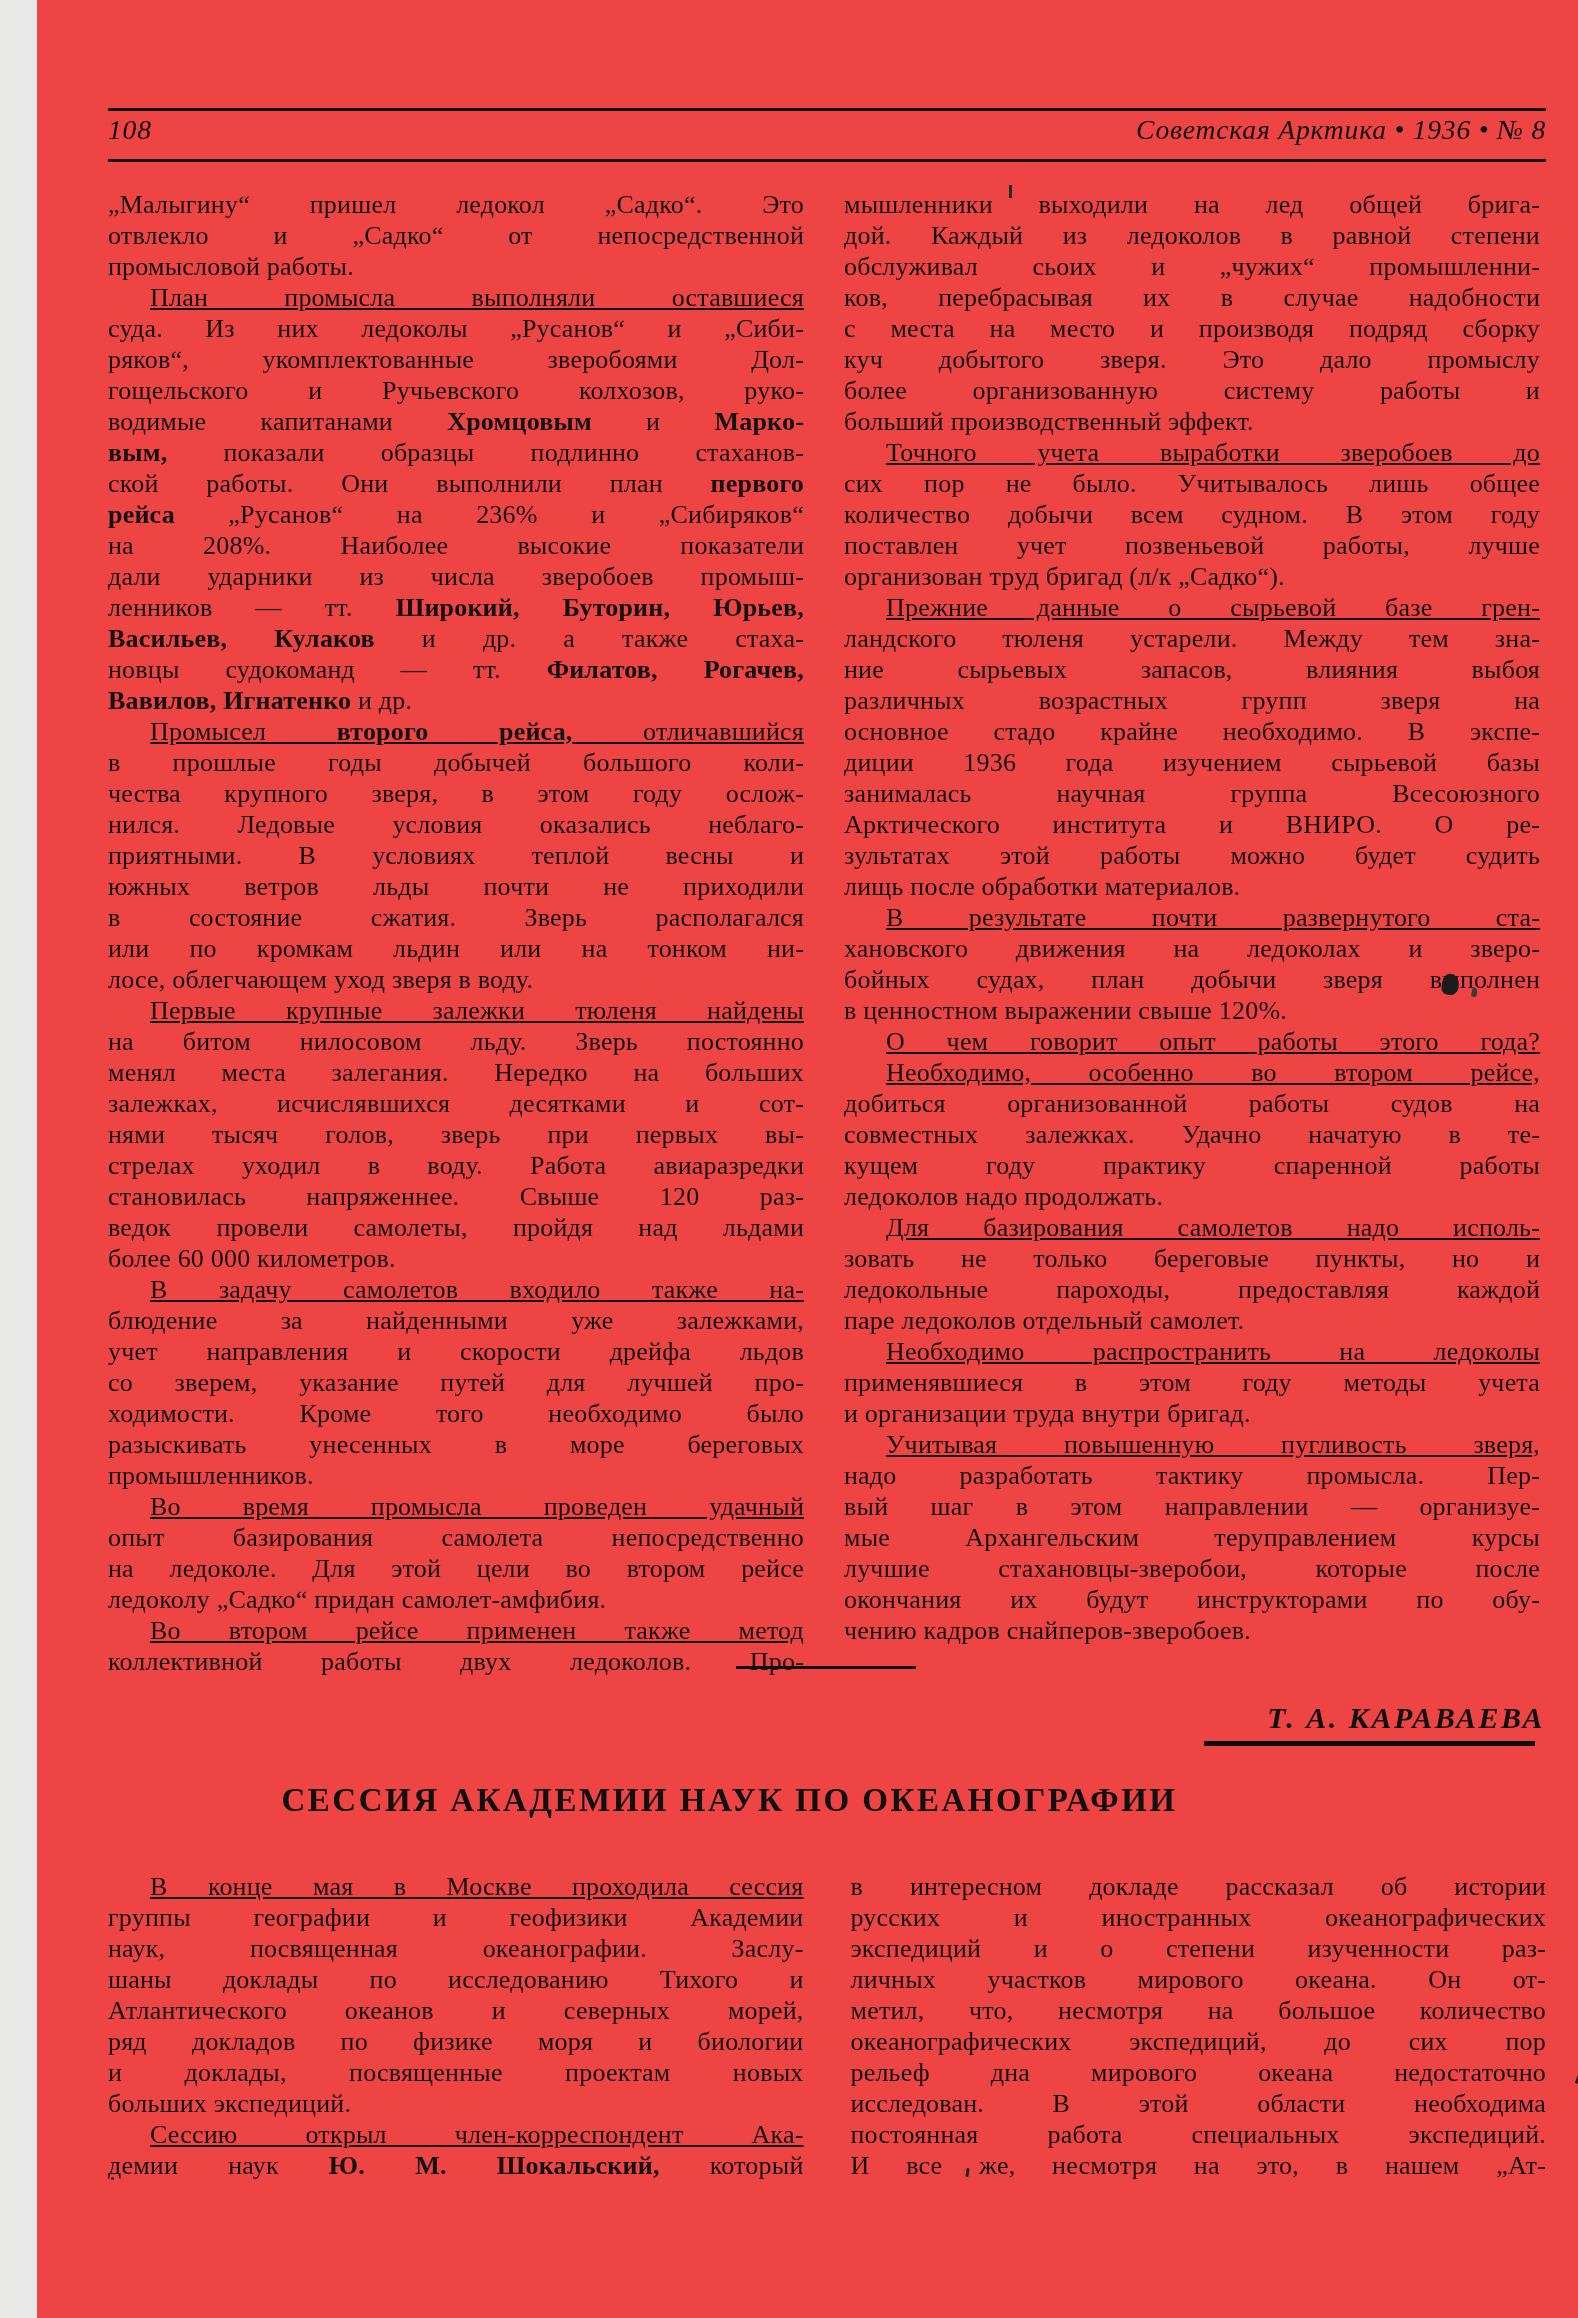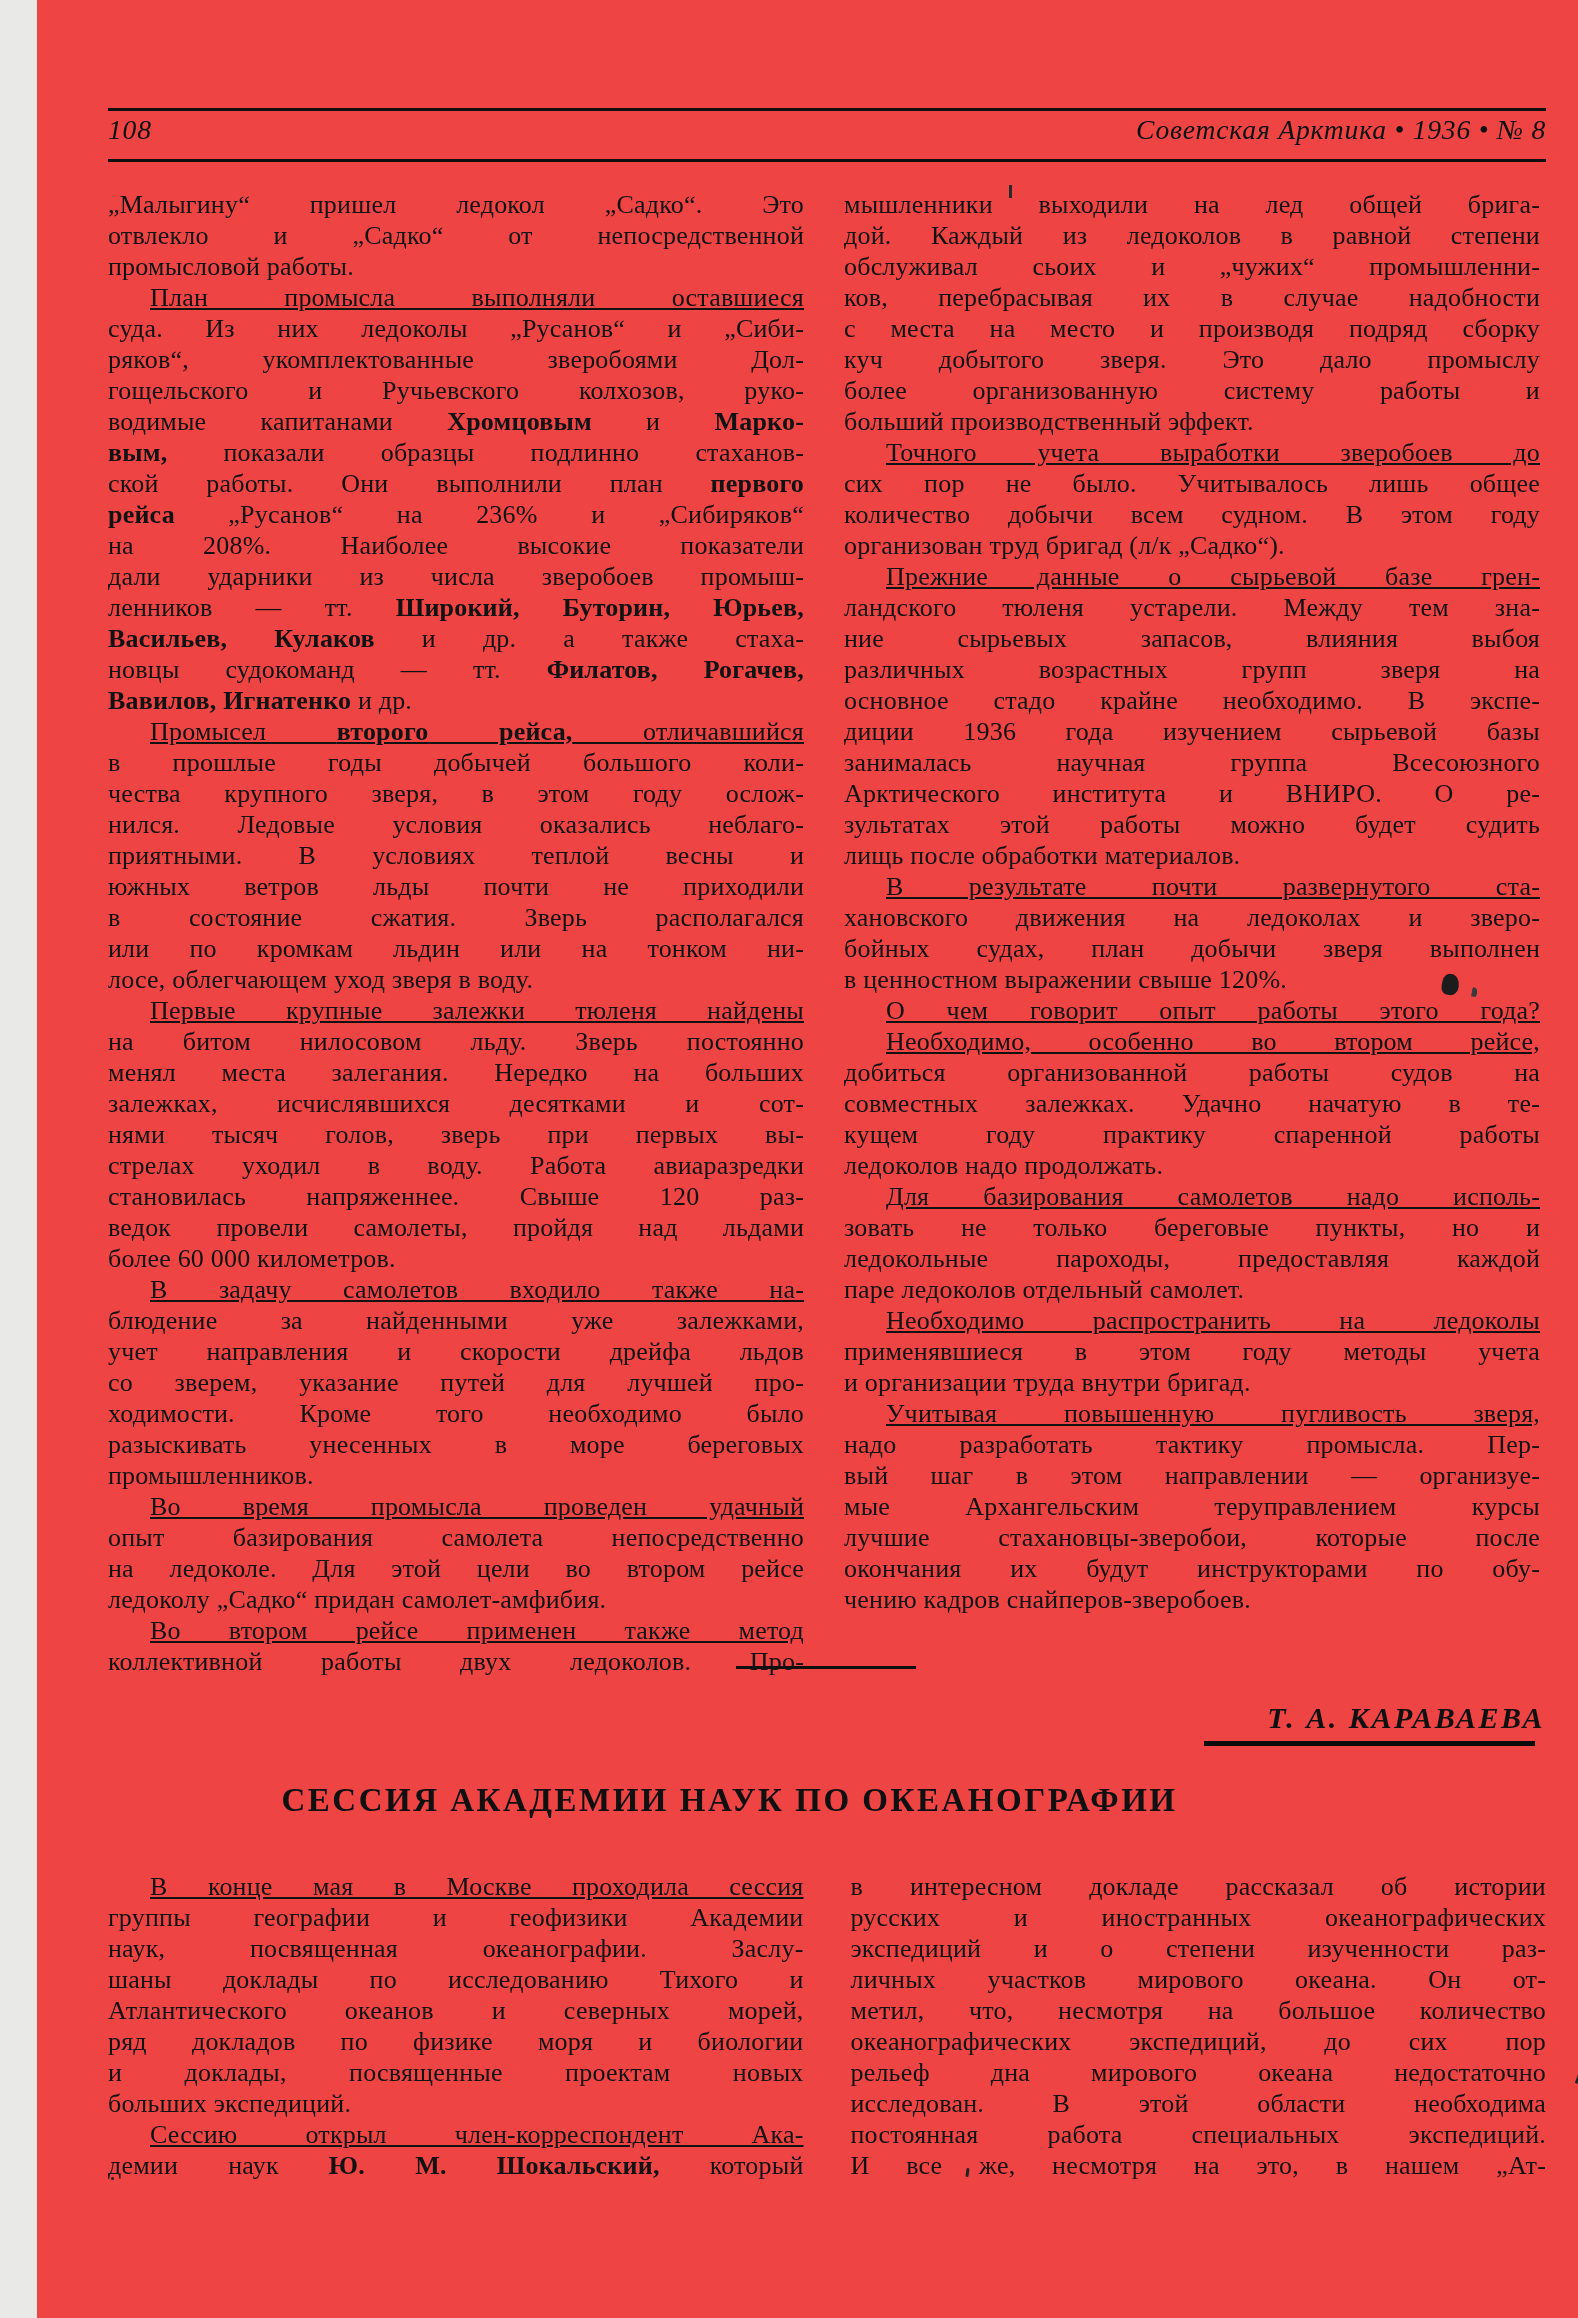--- a/index.html
+++ b/index.html
@@ -138,20 +138,21 @@
         <div class="line">дой. Каждый из ледоколов в равной степени</div>
         <div class="line">обслуживал сьоих и „чужих“ промышленни-</div>
         <div class="line">ков, перебрасывая их в случае надобности</div>
         <div class="line">с места на место и производя подряд сборку</div>
         <div class="line">куч добытого зверя. Это дало промыслу</div>
         <div class="line">более организованную систему работы и</div>
         <div class="line end">больший производственный эффект.</div>
         <div class="line ind">Точного учета выработки зверобоев до</div>
         <div class="line">сих пор не было. Учитывалось лишь общее</div>
         <div class="line">количество добычи всем судном. В этом году</div>
+        <div class="line">поставлен учет позвеньевой работы, лучше</div>
         <div class="line end">организован труд бригад (л/к „Садко“).</div>
         <div class="line ind">Прежние данные о сырьевой базе грен-</div>
         <div class="line">ландского тюленя устарели. Между тем зна-</div>
         <div class="line">ние сырьевых запасов, влияния выбоя</div>
         <div class="line">различных возрастных групп зверя на</div>
         <div class="line">основное стадо крайне необходимо. В экспе-</div>
         <div class="line">диции 1936 года изучением сырьевой базы</div>
         <div class="line">занималась научная группа Всесоюзного</div>
         <div class="line">Арктического института и ВНИРО. О ре-</div>
         <div class="line">зультатах этой работы можно будет судить</div>

